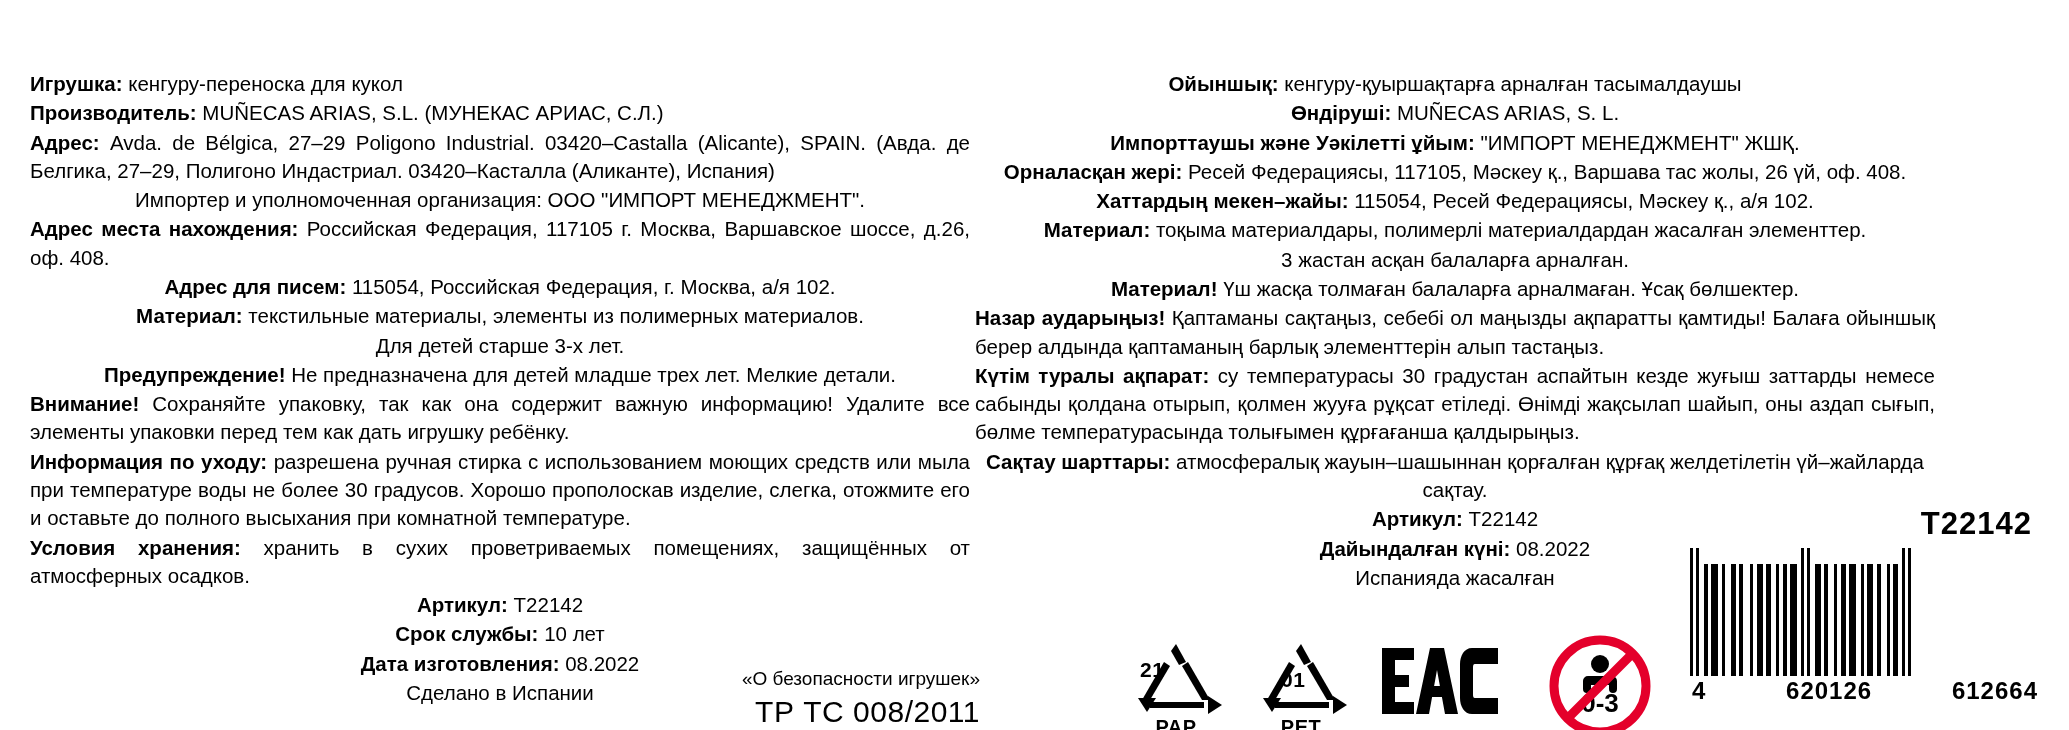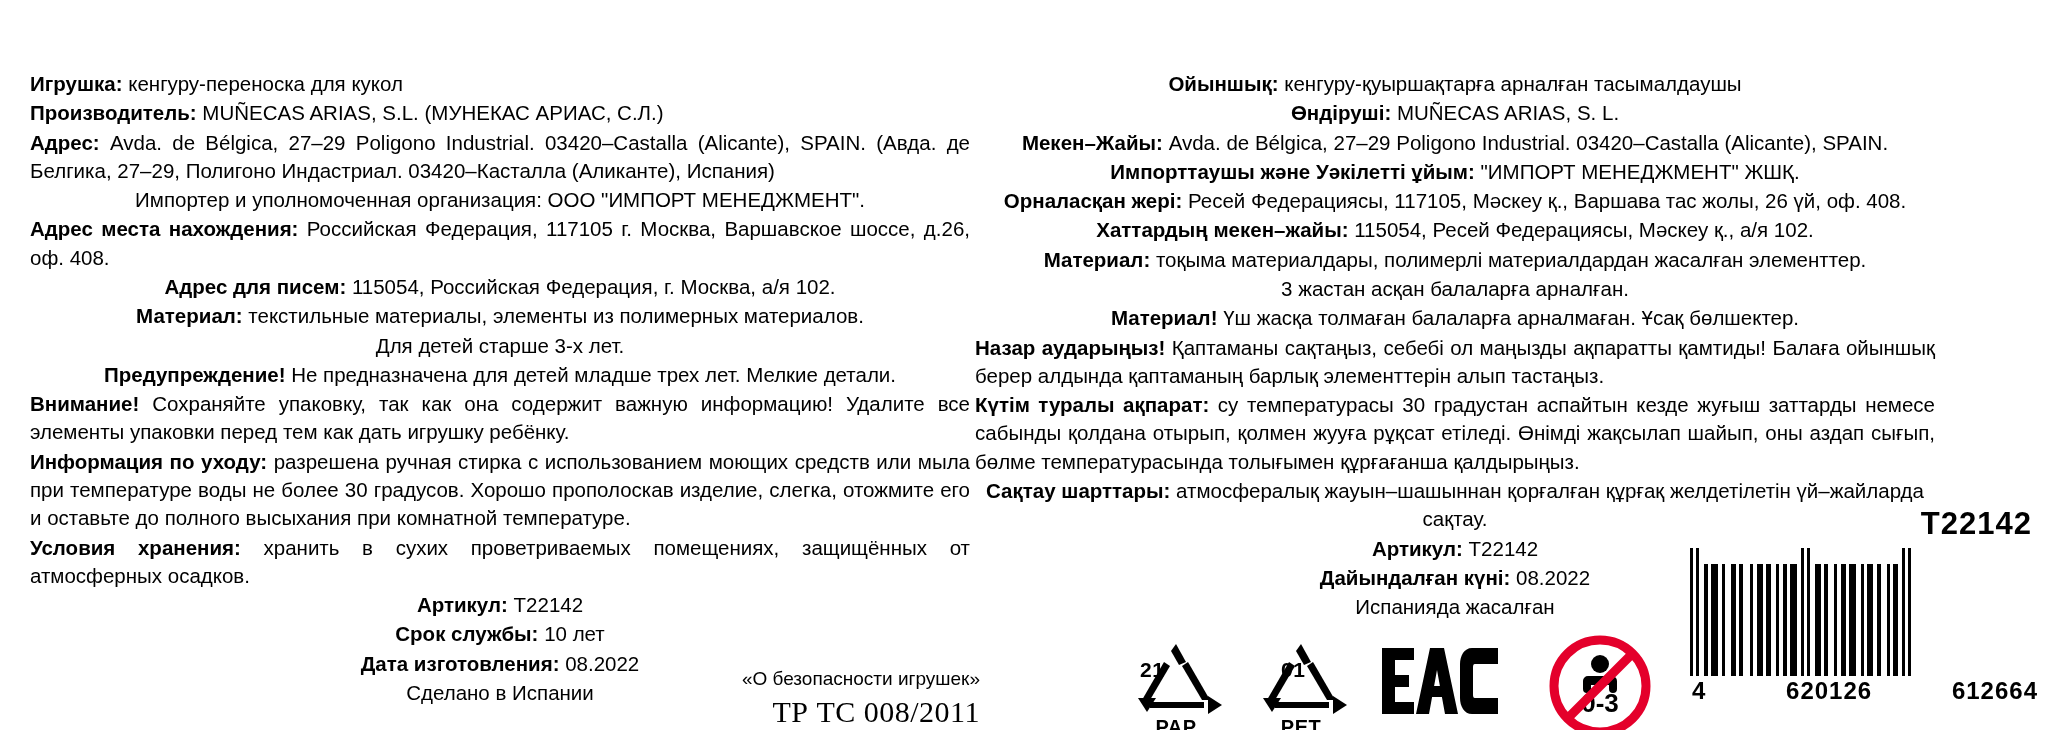--- a/index.html
+++ b/index.html
@@ -52,21 +52,20 @@
     text-align: right;
   }
   .tr-quote {
     font-size: 19px;
     line-height: 1.2;
     margin-bottom: 4px;
   }
   .tr-code {
     font-size: 30px;
     letter-spacing: 0.5px;
-    font-family: Liberation Serif, serif;
   }
 
   
   .marks {
     position: absolute;
     left: 1130px;
     top: 598px;
     height: 120px;
   }
   .mark {
@@ -161,21 +160,20 @@
     <p class="para"><span class="lbl">Условия  хранения:</span><span>  хранить  в  сухих    проветриваемых  помещениях,  защищённых  от атмосферных осадков.</span></p>
     <p class="para nojust"><span class="lbl">Артикул:</span><span> T22142</span></p>
     <p class="para nojust"><span class="lbl">Срок службы:</span><span> 10 лет</span></p>
     <p class="para nojust"><span class="lbl">Дата изготовления:</span><span> 08.2022</span></p>
     <p class="para nojust"><span class="lbl"></span><span>Сделано в Испании</span></p>
   </div>
 
   <div class="col col-right">
     <p class="para nojust"><span class="lbl">Ойыншық:</span><span> кенгуру-қуыршақтарға арналған тасымалдаушы</span></p>
     <p class="para nojust"><span class="lbl">Өндіруші:</span><span> MUÑECAS ARIAS, S. L.</span></p>
-    <p class="para nojust"><span class="lbl">Мекен–Жайы:</span><span> Avda. de Bélgica, 27–29 Poligono Industrial. 03420–Castalla (Alicante), SPAIN.</span></p>
     <p class="para nojust"><span class="lbl">Импорттаушы және Уәкілетті ұйым:</span><span> "ИМПОРТ МЕНЕДЖМЕНТ" ЖШҚ.</span></p>
     <p class="para nojust"><span class="lbl">Орналасқан жері:</span><span> Ресей Федерациясы, 117105, Мәскеу қ., Варшава тас жолы, 26 үй, оф. 408.</span></p>
     <p class="para nojust"><span class="lbl">Хаттардың мекен–жайы:</span><span> 115054, Ресей Федерациясы, Мәскеу қ., а/я 102.</span></p>
     <p class="para nojust"><span class="lbl">Материал:</span><span> тоқыма материалдары, полимерлі материалдардан жасалған элементтер.</span></p>
     <p class="para nojust"><span class="lbl"></span><span>3 жастан асқан балаларға арналған.</span></p>
     <p class="para nojust"><span class="lbl">Материал!</span><span> Үш жасқа толмаған балаларға арналмаған. Ұсақ бөлшектер.</span></p>
     <p class="para"><span class="lbl">Назар аударыңыз!</span><span> Қаптаманы сақтаңыз, себебі ол маңызды ақпаратты қамтиды! Балаға ойыншық берер алдында қаптаманың барлық элементтерін алып тастаңыз.</span></p>
     <p class="para"><span class="lbl">Күтім туралы ақпарат:</span><span> су температурасы 30 градустан аспайтын кезде жуғыш заттарды немесе сабынды қолдана отырып, қолмен жууға рұқсат етіледі. Өнімді жақсылап шайып, оны аздап сығып, бөлме температурасында толығымен құрғағанша қалдырыңыз.</span></p>
     <p class="para nojust"><span class="lbl">Сақтау шарттары:</span><span> атмосфералық жауын–шашыннан қорғалған құрғақ желдетілетін үй–жайларда сақтау.</span></p>
     <p class="para nojust"><span class="lbl">Артикул:</span><span> T22142</span></p>
@@ -216,21 +214,21 @@
           <g fill="#000">
             <path d="M12,62 L34,24 L40,28 L20,62 Z"></path>
             <path d="M46,6 L56,24 L49,27 L41,13 Z"></path>
             <path d="M58,24 L80,62 L72,62 L52,28 Z"></path>
             <polygon points="8,60 26,60 17,74"></polygon>
             <path d="M20,64 L74,64 L74,70 L20,70 Z"></path>
             <polygon points="78,58 92,67 78,76"></polygon>
           </g>
         </svg>
       </div>
-      <div class="mark-code" style="position:absolute;left:26px;top:18px;font-size:21px;text-align:right;">01</div>
+      <div class="mark-code" style="position:absolute;left:26px;top:28px;font-size:21px;text-align:right;">01</div>
       <div class="mark-code">PET</div>
     </div>
 
     <div class="eac">
       <svg width="120" height="78" viewBox="0 0 120 78">
         <g fill="#000">
 
           <rect x="2" y="6" width="13" height="66"></rect>
           <rect x="2" y="6" width="32" height="12"></rect>
           <rect x="2" y="33" width="27" height="12"></rect>

